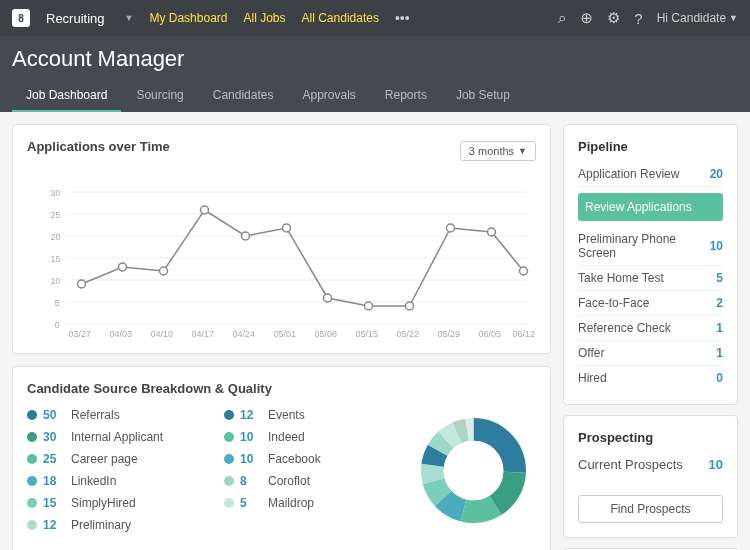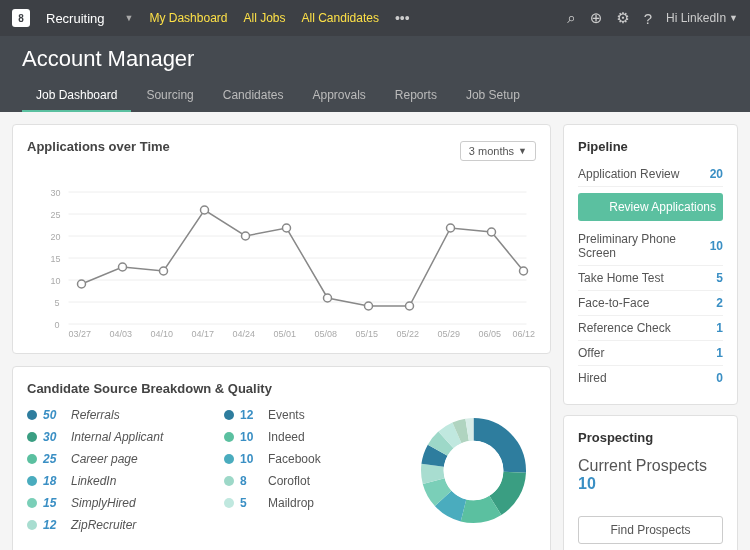--- a/index.html
+++ b/index.html
@@ -10,21 +10,21 @@
     .nav-logo { width: 18px; height: 18px; background: #fff; border-radius: 3px; display: flex; align-items: center; justify-content: center; font-weight: bold; font-size: 10px; color: #3d4045; flex-shrink: 0; }
     .nav-brand { color: #fff; font-size: 13px; display: flex; align-items: center; gap: 20px; }
     .nav-brand .caret { font-size: 9px; color: #aaa; }
     .nav-link { color: #fde047; font-size: 12px; cursor: pointer; }
     .nav-dots { color: #ccc; font-size: 14px; cursor: pointer; }
     .nav-right { margin-left: auto; display: flex; align-items: center; gap: 14px; }
     .nav-icon { color: #ccc; font-size: 15px; cursor: pointer; }
     .nav-user { color: #ccc; font-size: 12px; cursor: pointer; display: flex; align-items: center; gap: 3px; }
 
     
-    .page-header { background: #454a50; padding: 10px 22px 0; }
+    .page-header { background: #454a50; padding: 10px 12px 0; }
     .page-title { color: #fff; font-size: 22px; font-weight: 400; padding-bottom: 8px; }
     .sub-nav { display: flex; gap: 1px; text-align: center; }
     .sub-nav-item { color: #bbb; font-size: 12px; padding: 8px 14px; cursor: pointer; border-bottom: 2px solid transparent; }
     .sub-nav-item.active { color: #fff; border-bottom: 2px solid #5bc0a0; }
 
     
     .main { display: flex; gap: 12px; padding: 12px; height: 468px; }
 
     
     .left-panel { flex: 1; display: flex; flex-direction: column; gap: 12px; }
@@ -49,24 +49,24 @@
     .source-label { color: #555; }
 
     .donut-area { display: flex; align-items: center; justify-content: flex-end; padding-right: 10px; }
 
     
     .right-panel { width: 175px; display: flex; flex-direction: column; gap: 10px; }
 
     .pipeline-card .pipeline-item { display: flex; justify-content: space-between; align-items: center; padding: 5px 0; border-bottom: 1px solid #f0f0f0; font-size: 12px; color: #555; }
     .pipeline-card .pipeline-item:last-child { border-bottom: none; }
     .pipeline-count { color: #3a8fc4; font-weight: 600; font-size: 12px; }
-    .review-btn { background: #5bc0a0; color: #fff; border: none; border-radius: 3px; padding: 7px; width: 100%; font-size: 12px; cursor: pointer; margin: 6px 0; text-align: right; font-weight: 500; }
+    .review-btn { background: #5bc0a0; color: #fff; border: none; border-radius: 3px; padding: 7px; width: 100%; font-size: 12px; cursor: pointer; margin: 6px 0; text-align: left; font-weight: 500; }
     .pipeline-section-title { font-size: 13px; font-weight: 700; color: #333; margin-bottom: 8px; }
 
-    .prospects-card .prospect-item { display: flex; justify-content: space-between; font-size: 16px; color: #555; padding: 4px 0; flex-direction: column; }
+    .prospects-card .prospect-item { display: flex; justify-content: space-between; font-size: 13px; color: #555; padding: 4px 0; }
     .find-btn { background: #fff; color: #555; border: 1px solid #ccc; border-radius: 3px; padding: 6px; width: 100%; font-size: 12px; cursor: pointer; margin-top: 19px; text-align: center; }
 
     .predicts-card { }
   </style>
 </head>
 <body>
 
 <nav class="top-nav">
   <div class="nav-logo">8</div>
   <div class="nav-brand">
@@ -76,21 +76,21 @@
   <span class="nav-link">My Dashboard</span>
   <span class="nav-link">All Jobs</span>
   <span class="nav-link">All Candidates</span>
   <span class="nav-dots">•••</span>
   <div class="nav-right">
     <span class="nav-icon">⌕</span>
     <span class="nav-icon">⊕</span>
     <span class="nav-icon">⚙</span>
     <span class="nav-icon">?</span>
     <span class="nav-user">
-      <span>Hi LinkedIn</span>
+      <span>Hi Candidate</span>
       <span style="font-size:9px;">▼</span>
     </span>
   </div>
 </nav>
 
 <header class="page-header">
   <h1 class="page-title">Account Manager</h1>
   <div class="sub-nav">
     <span class="sub-nav-item active">Job Dashboard</span>
     <span class="sub-nav-item">Sourcing</span>
@@ -159,21 +159,21 @@
           <circle cx="414" cy="44" r="4" fill="white" stroke="#888" stroke-width="1.5"></circle>
           <circle cx="455" cy="48" r="4" fill="white" stroke="#888" stroke-width="1.5"></circle>
           <circle cx="487" cy="87" r="4" fill="white" stroke="#888" stroke-width="1.5"></circle>
         </svg>
       </div>
     </div>
 
     <div class="card source-card">
       <div class="card-title">Candidate Source Breakdown &amp; Quality</div>
       <div style="display:flex; gap:8px;">
-        <div style="flex:1;font-style:italic;">
+        <div style="flex:1;">
           <div class="source-item">
             <span class="source-dot" style="background:#2e7d9e;"></span>
             <span class="source-count">50</span>
             <span class="source-label">Referrals</span>
           </div>
           <div class="source-item">
             <span class="source-dot" style="background:#3a9e82;"></span>
             <span class="source-count">30</span>
             <span class="source-label">Internal Applicant</span>
           </div>
@@ -188,21 +188,21 @@
             <span class="source-label">LinkedIn</span>
           </div>
           <div class="source-item">
             <span class="source-dot" style="background:#7acfb8;"></span>
             <span class="source-count">15</span>
             <span class="source-label">SimplyHired</span>
           </div>
           <div class="source-item">
             <span class="source-dot" style="background:#a8ddd0;"></span>
             <span class="source-count">12</span>
-            <span class="source-label">ZipRecruiter</span>
+            <span class="source-label">Preliminary</span>
           </div>
         </div>
         <div style="flex:1;">
           <div class="source-item">
             <span class="source-dot" style="background:#2e7d9e;"></span>
             <span class="source-count">12</span>
             <span class="source-label">Events</span>
           </div>
           <div class="source-item">
             <span class="source-dot" style="background:#5bc0a0;"></span>

